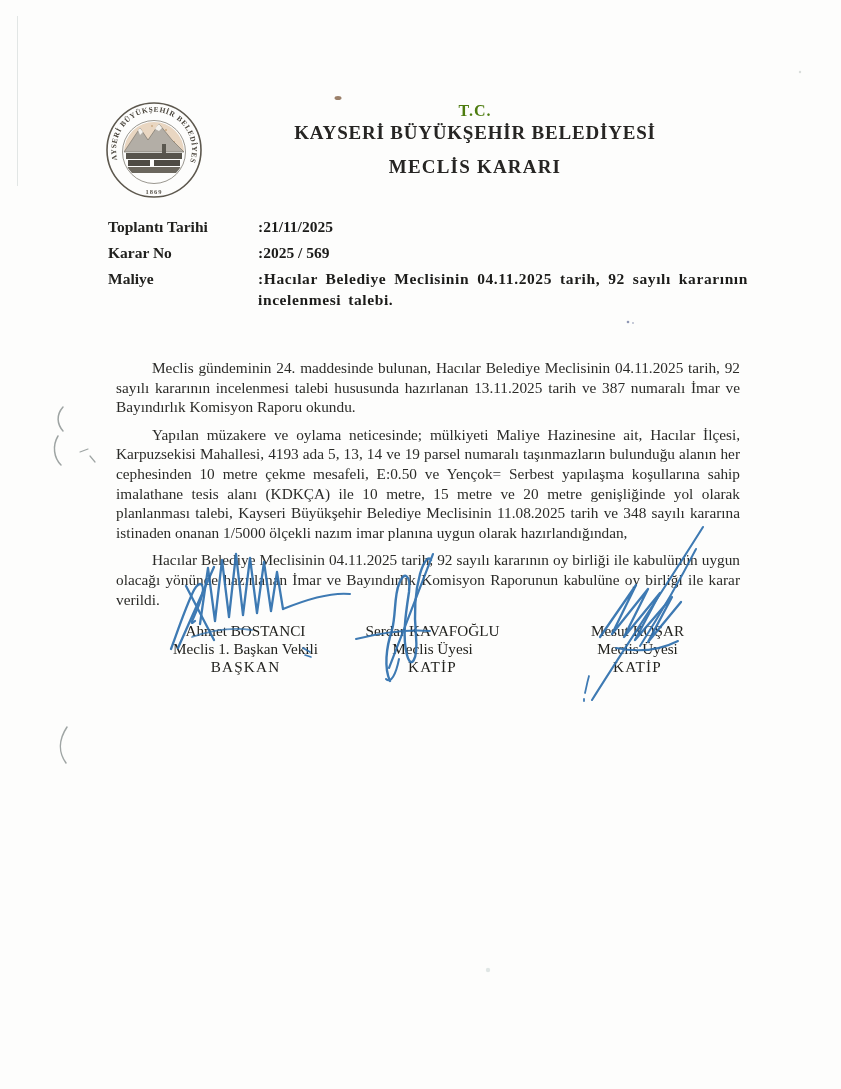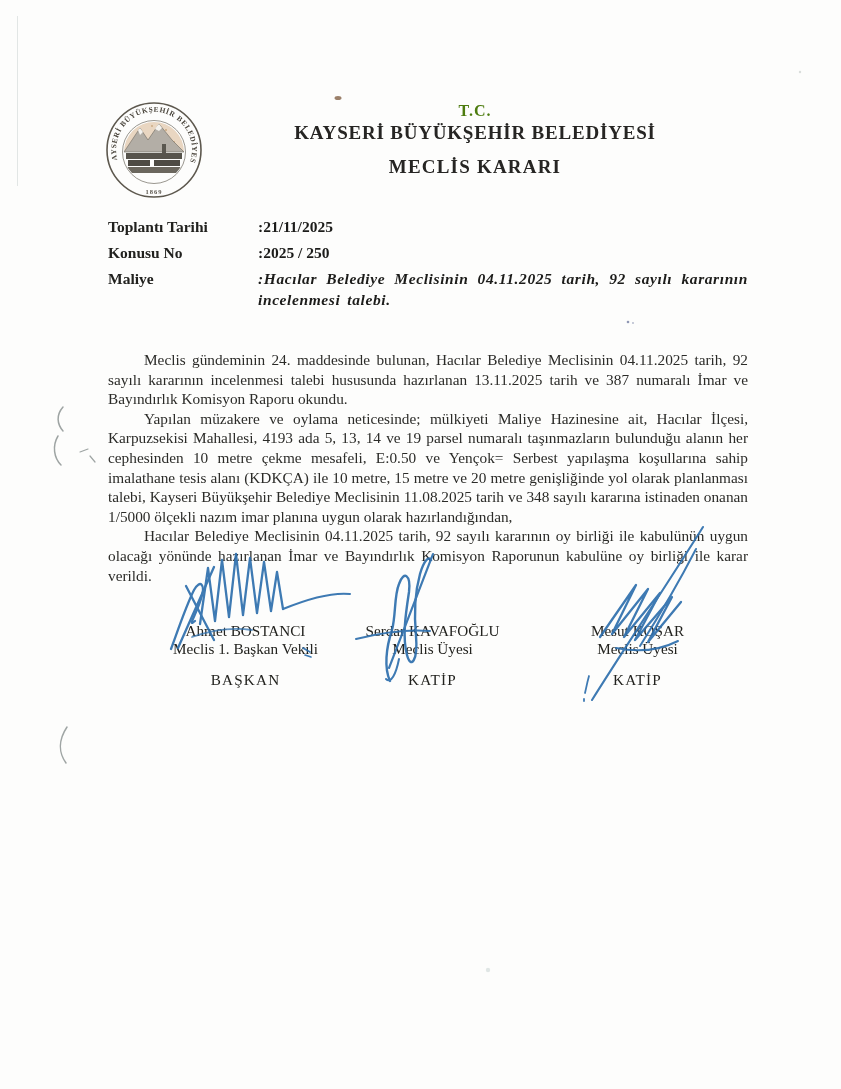--- a/index.html
+++ b/index.html
@@ -14,30 +14,30 @@
   .hdr-tc{font-size:16px;font-weight:bold;letter-spacing:1px;color:#4d7c0f;}
   .hdr-muni{font-size:19px;font-weight:bold;letter-spacing:.8px;margin-top:2px;color:#262523;}
   .hdr-doc{font-size:19px;font-weight:bold;letter-spacing:1.2px;margin-top:12px;color:#262523;}
   
   .seal{position:absolute;left:104px;top:100px;width:100px;height:100px;}
   
   .meta{position:absolute;left:108px;top:216px;width:640px;font-size:15.5px;}
   .meta-row{display:flex;align-items:flex-start;margin-bottom:5px;line-height:21px;}
   .meta-label{width:130px;flex:0 0 130px;font-weight:bold;color:#21211e;}
   .meta-value{font-weight:bold;color:#1c1c1a;margin-left:20px;}
-  .meta-value.wide{letter-spacing:.6px;word-spacing:2.5px;text-align:justify;flex:1;font-style:italic;}
+  .meta-value.wide{letter-spacing:.6px;word-spacing:2.5px;text-align:justify;flex:1;}
   
   .body-text{position:absolute;left:108px;top:350px;width:640px;font-size:15.3px;line-height:19.6px;text-align:justify;color:#2b2b28;}
-  .body-text p{margin:0;text-indent:36px;}
+  .body-text p{margin:8px;text-indent:36px;}
   
   .sig-col{position:absolute;top:622px;text-align:center;font-size:15.2px;line-height:17.6px;color:#23231f;}
   .sig-1{left:118px;width:255px;}
   .sig-2{left:330px;width:205px;}
   .sig-3{left:535px;width:205px;}
-  .sig-role{letter-spacing:1.2px;margin-top:14px;}
+  .sig-role{letter-spacing:1.2px;margin-top:1px;}
   
   .ink-overlay{position:absolute;left:0;top:0;pointer-events:none;}
   .ink{stroke:var(--ink,#2e6fad);fill:none;stroke-linecap:round;stroke-linejoin:round;opacity:.92;}
   .pencil{stroke:#8e9594;fill:none;stroke-linecap:round;opacity:.85;}
 </style>
 </head>
 <body>
 
 <div class="page">
 
@@ -78,22 +78,22 @@
     <div class="hdr-muni">KAYSERİ BÜYÜKŞEHİR BELEDİYESİ</div>
     <div class="hdr-doc">MECLİS KARARI</div>
   </div>
 
   <div class="meta">
     <div class="meta-row">
       <span class="meta-label">Toplantı Tarihi</span>
       <span class="meta-value">:21/11/2025</span>
     </div>
     <div class="meta-row">
-      <span class="meta-label">Konusu No</span>
-      <span class="meta-value">:2025 / 250</span>
+      <span class="meta-label">Karar No</span>
+      <span class="meta-value">:2025 / 569</span>
     </div>
     <div class="meta-row">
       <span class="meta-label">Maliye</span>
       <span class="meta-value wide">:Hacılar Belediye Meclisinin 04.11.2025 tarih, 92 sayılı kararının incelenmesi talebi.</span>
     </div>
   </div>
 
   <div class="body-text">
     <p>Meclis gündeminin 24. maddesinde bulunan, Hacılar Belediye Meclisinin 04.11.2025 tarih, 92 sayılı kararının incelenmesi talebi hususunda hazırlanan 13.11.2025 tarih ve 387 numaralı İmar ve Bayındırlık Komisyon Raporu okundu.</p>
     <p>Yapılan müzakere ve oylama neticesinde; mülkiyeti Maliye Hazinesine ait, Hacılar İlçesi, Karpuzsekisi Mahallesi, 4193 ada 5, 13, 14 ve 19 parsel numaralı taşınmazların bulunduğu alanın her cephesinden 10 metre çekme mesafeli, E:0.50 ve Yençok= Serbest yapılaşma koşullarına sahip imalathane tesis alanı (KDKÇA) ile 10 metre, 15 metre ve 20 metre genişliğinde yol olarak planlanması talebi, Kayseri Büyükşehir Belediye Meclisinin 11.08.2025 tarih ve 348 sayılı kararına istinaden onanan 1/5000 ölçekli nazım imar planına uygun olarak hazırlandığından,</p>

